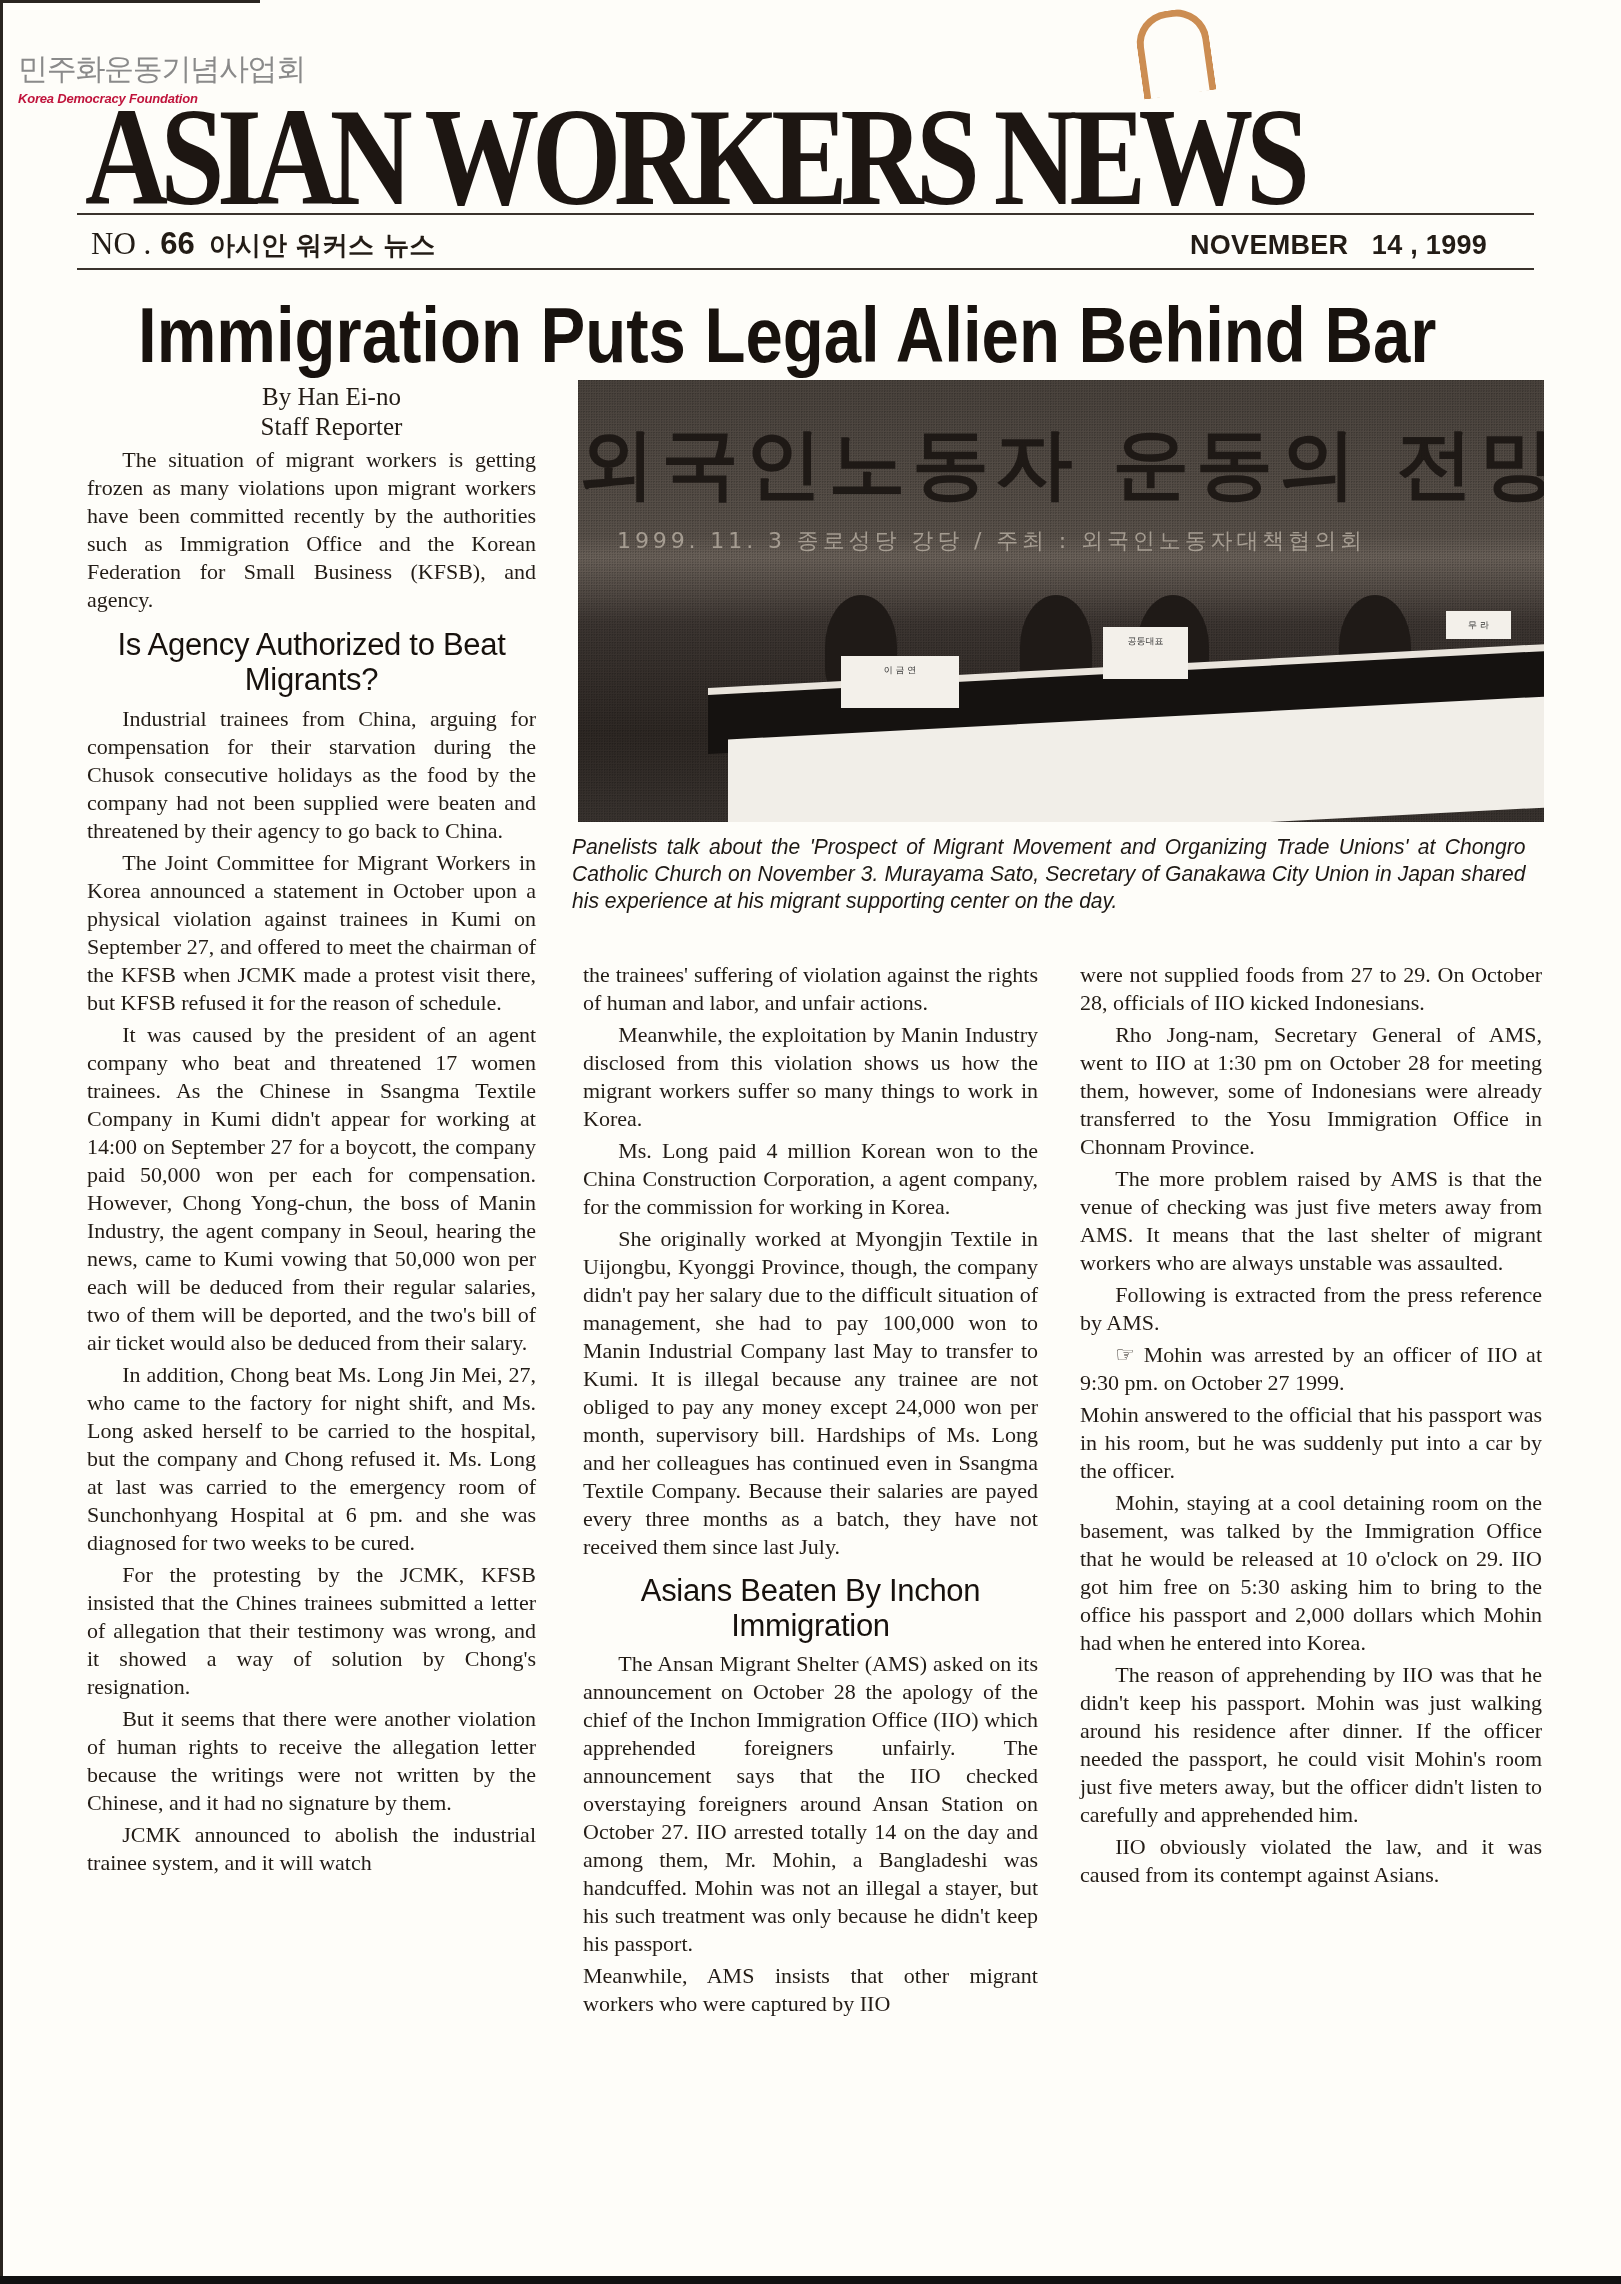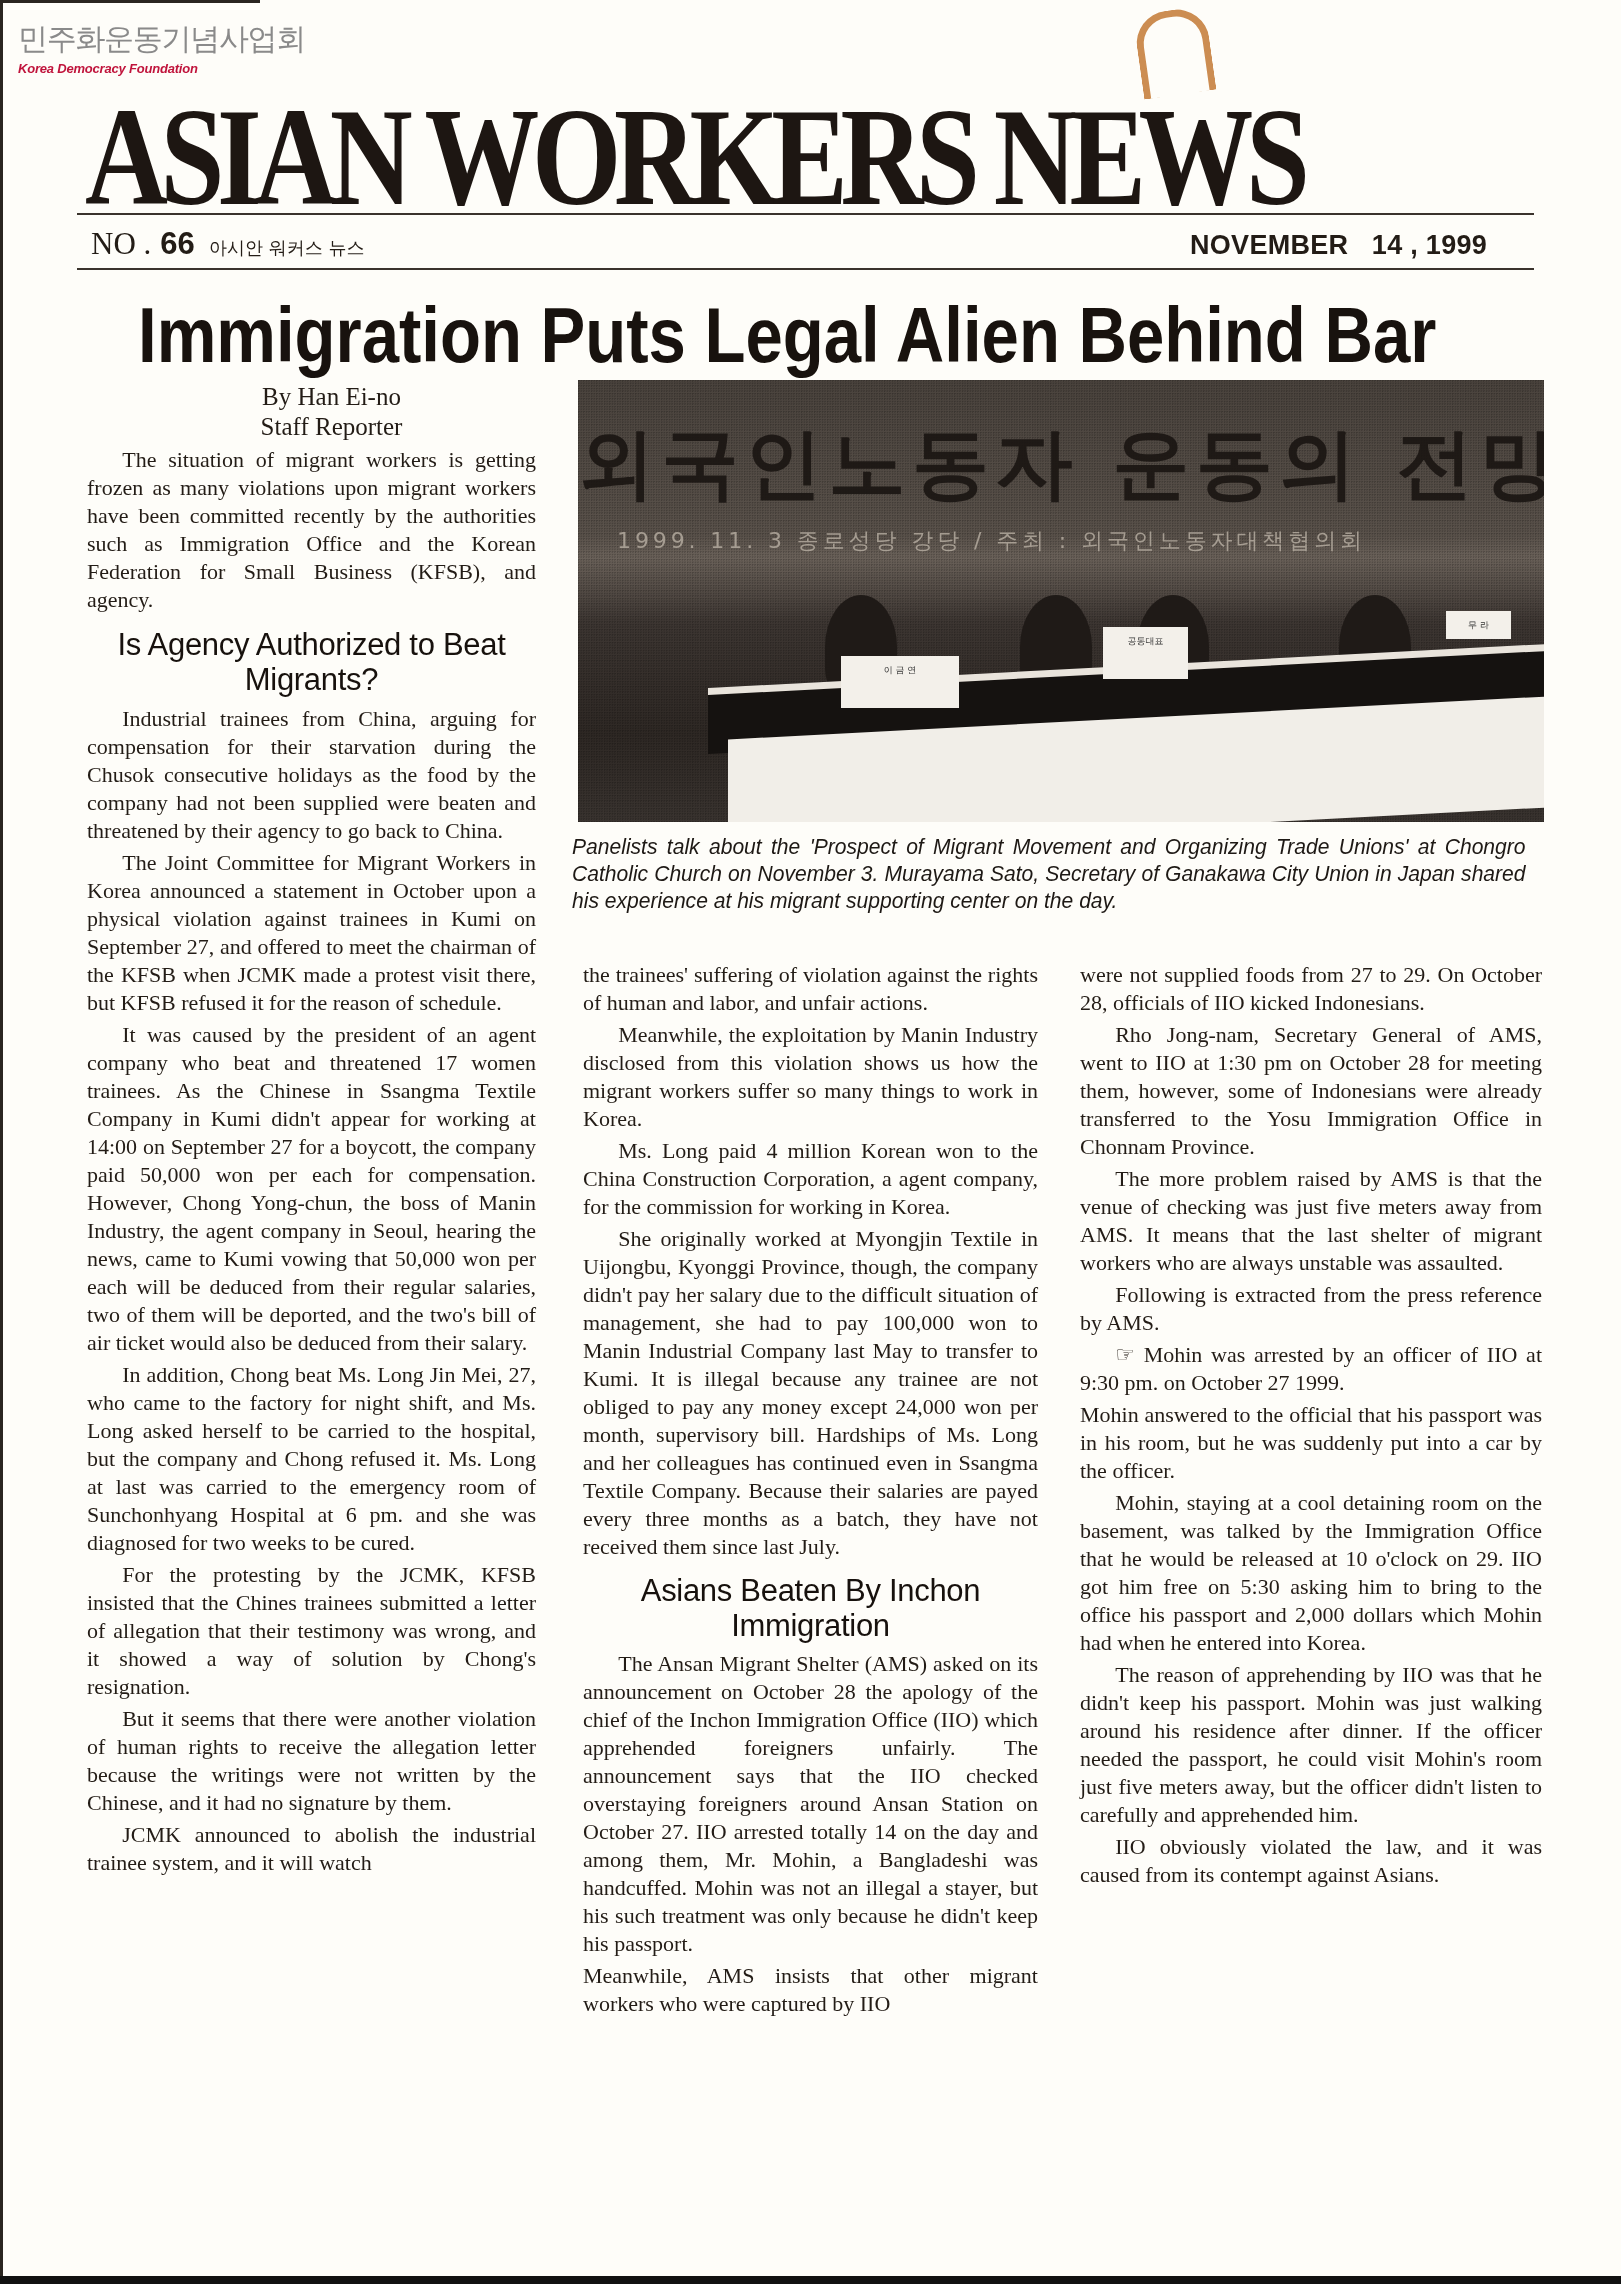--- a/index.html
+++ b/index.html
@@ -6,39 +6,39 @@
   body {
     width: 1621px; height: 2284px; position: relative; overflow: hidden;
     background: #fefdf9; color: #231c16;
     font-family: "Liberation Serif", "DejaVu Serif", serif;
   }
   .top-edge { position: absolute; left: 0; top: 0; width: 260px; height: 2.6px; background: #2a2520; }
   .bottom-edge { position: absolute; left: 0; bottom: 0; width: 1621px; height: 7.8px; background: #111; }
   .left-edge { position: absolute; left: 0; top: 0; width: 2.6px; height: 2284px; background: #2a2520; }
 
   .foundation { position: absolute; left: 18px; top: 21px; }
-  .foundation .ko { font-family: "DejaVu Sans", sans-serif; font-size: 30px; color: #8a8a8a; letter-spacing: -1.3px; line-height: 36px; }
+  .foundation .ko { font-family: "DejaVu Sans", sans-serif; font-size: 30px; color: #8a8a8a; letter-spacing: -1.3px; line-height: 36px; margin-top: 30px; }
   .foundation .en { font-family: "Liberation Sans", sans-serif; font-weight: bold; font-size: 13px; color: #c0143c; font-style: italic; margin-top: 3.9px; letter-spacing: -0.2px; }
 
   .stain { position: absolute; left: 1138px; top: 9.8px; width: 59px; height: 78px; border: 7.8px solid #c47a35; border-bottom: none; border-radius: 33px 33px 0 0; transform: rotate(-8deg); opacity: 0.85; }
 
   .masthead {
     position: absolute; left: 85px; top: 98px; width: 1431px; height: 117px;
     font-family: "Liberation Serif", serif; font-weight: bold; font-size: 140px; line-height: 117px;
     letter-spacing: -9px; transform: scaleX(0.82) scaleY(1.0); transform-origin: left top; white-space: nowrap;
     color: #1d1612;
   }
   .rule { position: absolute; left: 77px; height: 2px; background: #3a332d; }
   .rule.r1 { top: 213px; width: 1457px; }
   .rule.r2 { top: 268px; width: 1457px; }
 
   .issue { position: absolute; left: 91px; top: 226px; font-size: 31px; line-height: 36px; white-space: nowrap; }
   .issue .no { font-family: "Liberation Serif", serif; }
   .issue .num { font-family: "Liberation Sans", sans-serif; font-weight: bold; margin-left: 9px; }
-  .issue .ko { font-family: "DejaVu Sans", sans-serif; font-weight: normal; font-size: 18px; margin-left: 14.3px; }
+  .issue .ko { font-family: "DejaVu Sans", sans-serif; font-weight: bold; font-size: 26px; margin-left: 14.3px; }
   .date { position: absolute; left: 1190px; top: 228px; font-family: "Liberation Sans", sans-serif; font-weight: bold; font-size: 27px; line-height: 34px; white-space: nowrap; letter-spacing: 0.3px; }
 
   .headline {
     position: absolute; left: 138px; top: 293px; white-space: nowrap;
     font-family: "Liberation Sans", sans-serif; font-weight: bold; font-size: 78px; line-height: 85px;
     transform: scaleX(0.86); transform-origin: left top; color: #18120e;
   }
 
   .byline { position: absolute; left: 104px; top: 382px; width: 455px; text-align: center; font-size: 25px; line-height: 30px; }
 

